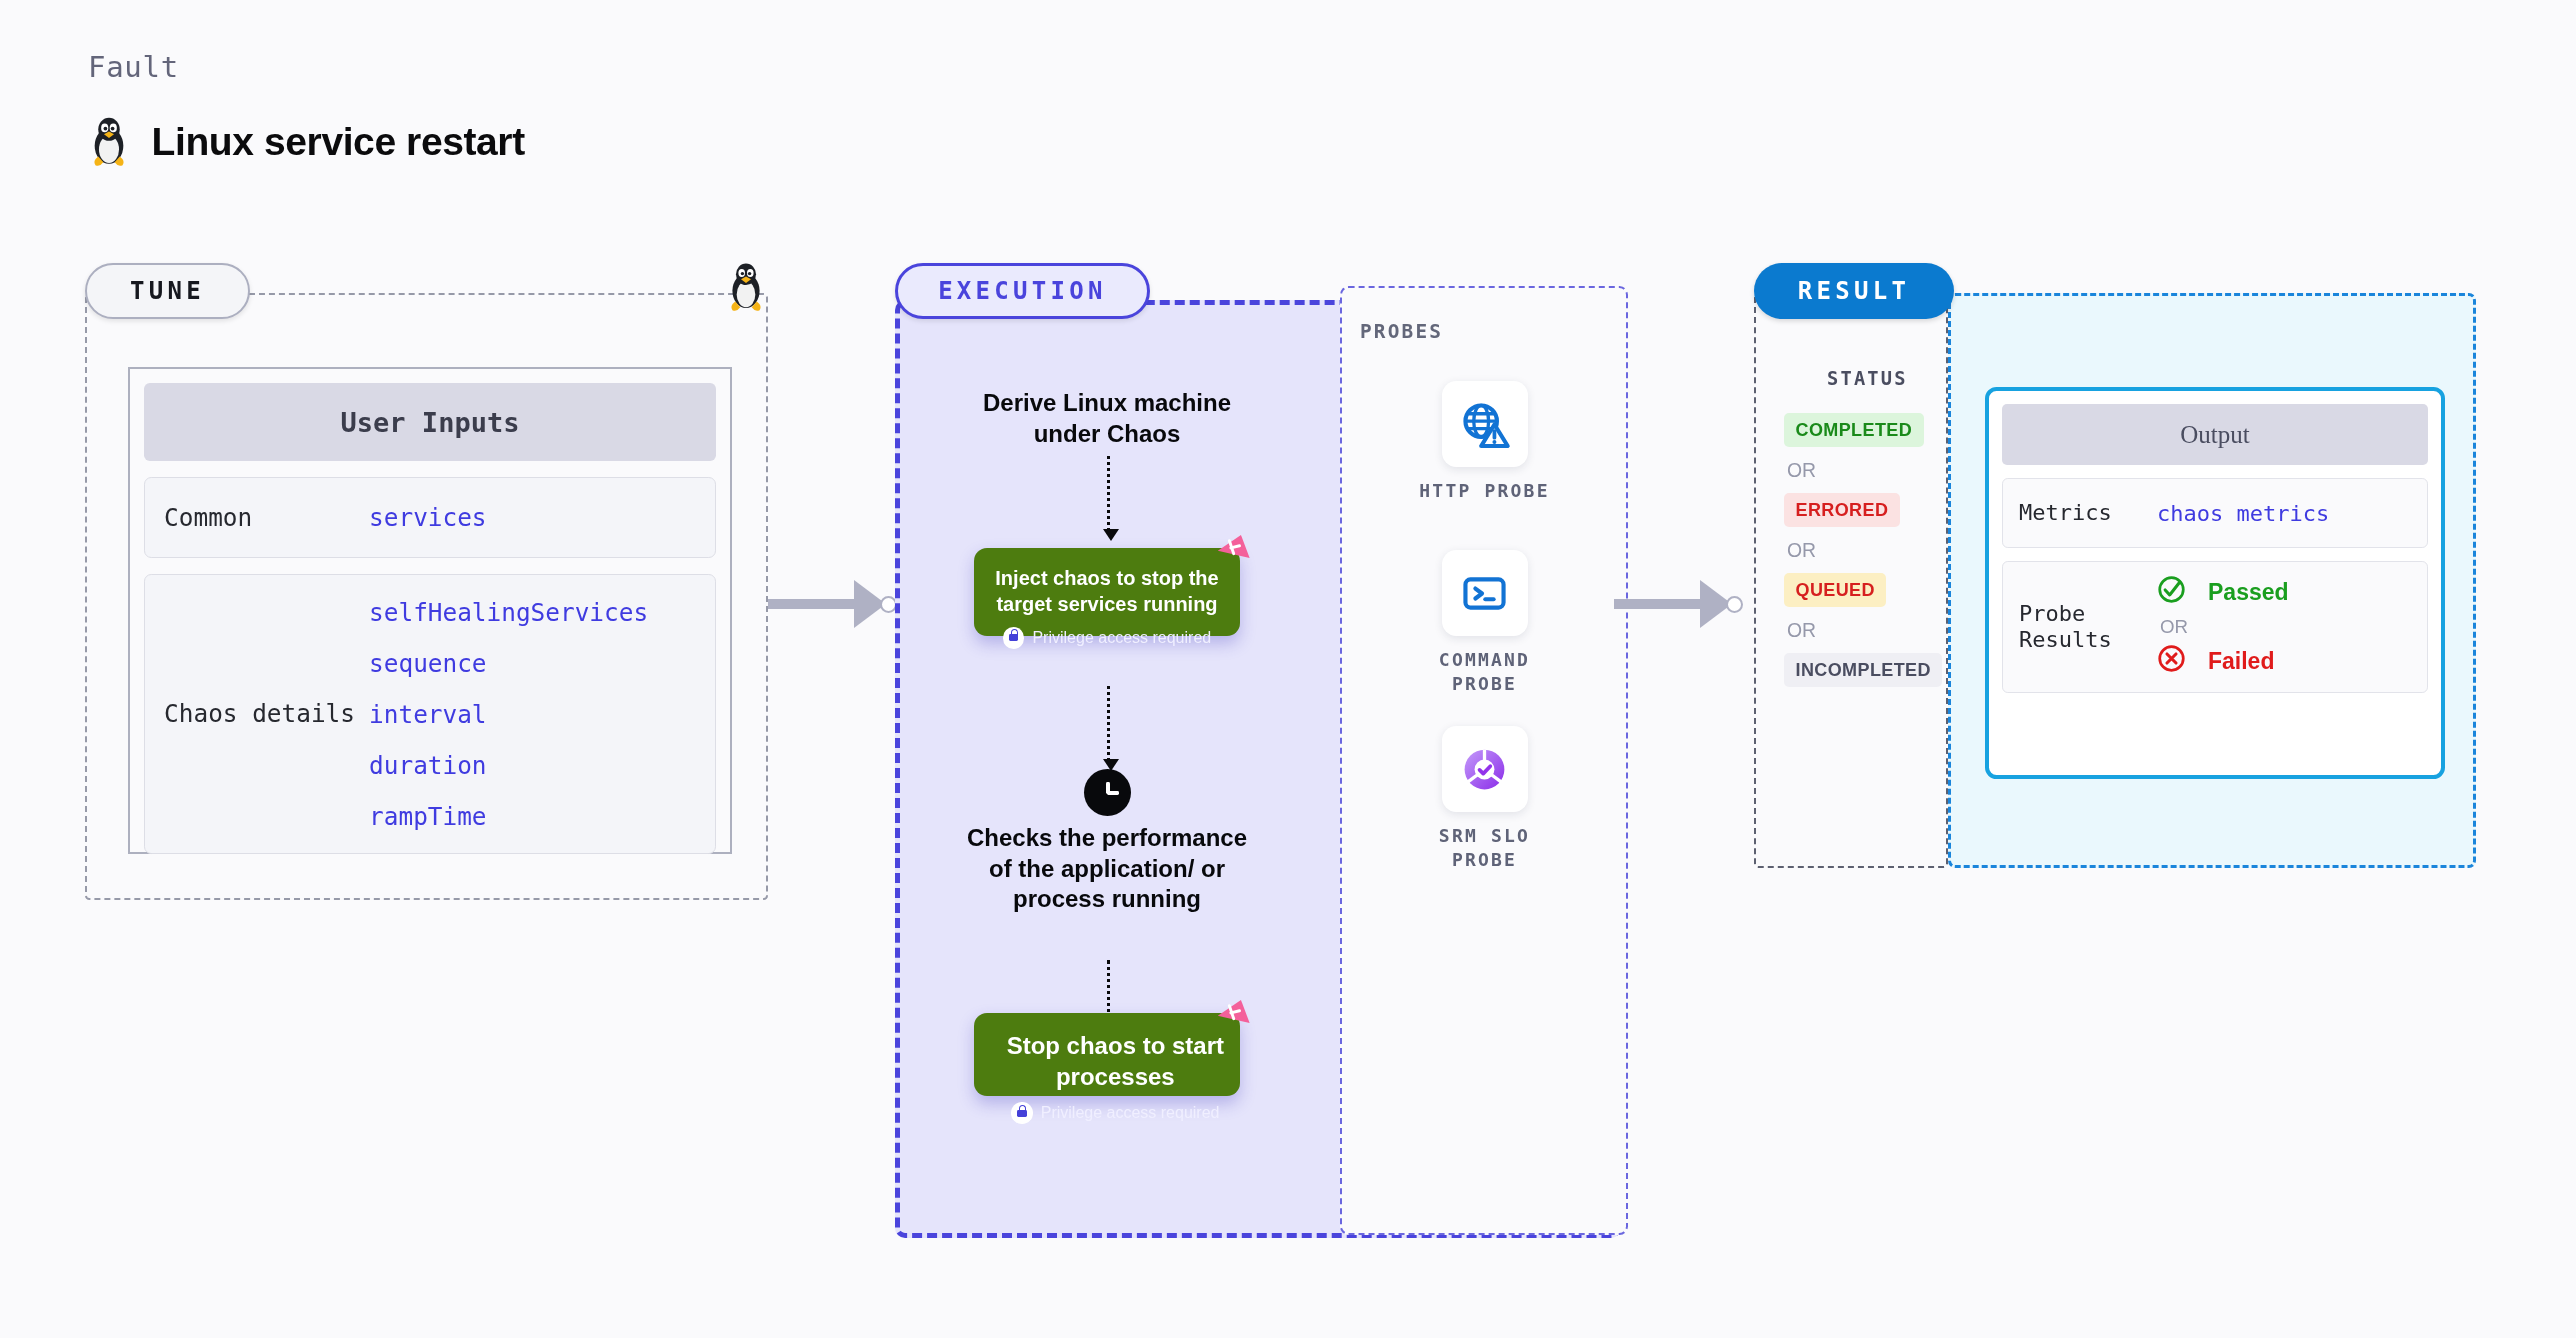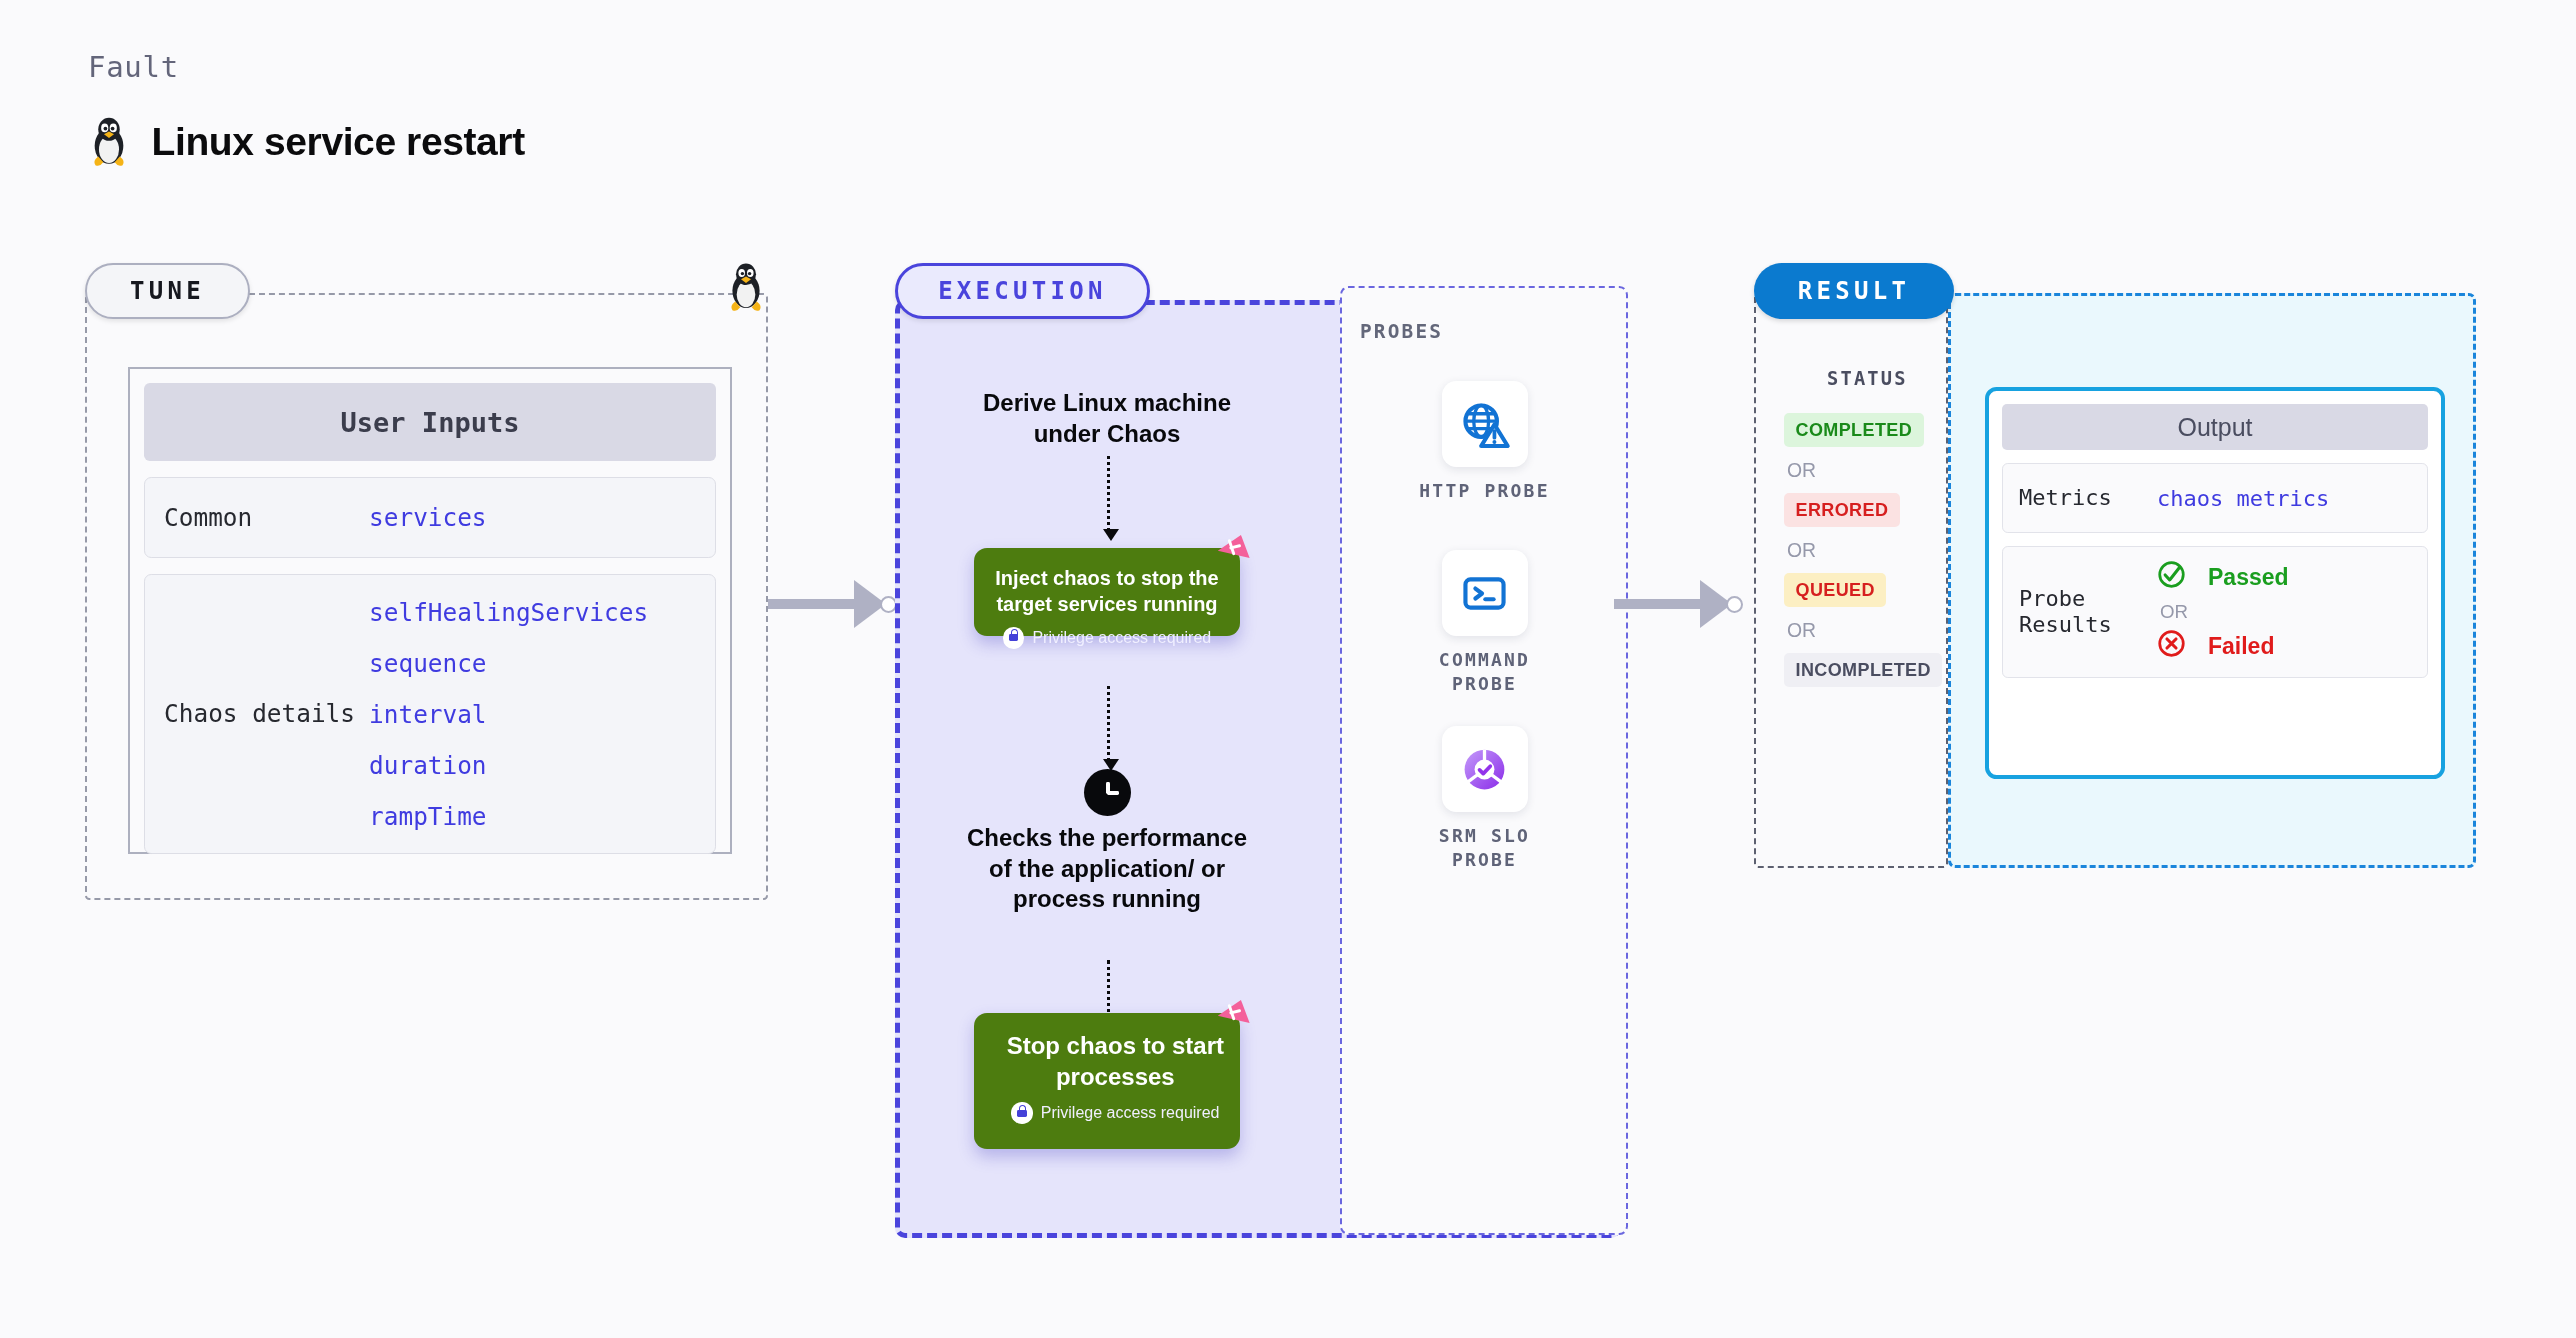--- a/index.html
+++ b/index.html
@@ -124,21 +124,21 @@
   .clock-h { left: 22px; top: 13px; width: 3.6px; height: 12.2px; }
   .clock-m { left: 23px; top: 22px; width: 11.5px; height: 3.6px; }
 
   .chaos-card {
     position: absolute; width: 266px; background: #4d7c0f;
     border-radius: 13px; padding: 17px 14.4px 16px;
     box-shadow: 0 7.2px 16px rgba(60,55,190,0.28);
     text-align: center;
   }
   .card1 { left: 974px; top: 548px; height: 88px; }
-  .card2 { left: 974px; top: 1013px; height: 136px; padding-left: 31px; }
+  .card2 { left: 974px; top: 1013px; height: 83px; padding-left: 31px; }
   .chaos-card-title {
     color: #FFFFFF; font-weight: bold; font-size: 20px; line-height: 1.3;
   }
   .card2 .chaos-card-title { font-size: 24px; }
   .priv {
     margin-top: 10px; display: flex; align-items: center; justify-content: center; gap: 8px;
     color: #F0EFFF; font-size: 16px;
   }
   .lock-badge {
     width: 21.6px; height: 21.6px; border-radius: 50%; background: #FFFFFF;
@@ -187,23 +187,23 @@
   .sb-errored     { background: #FBE2E2; color: #D61F1F; }
   .sb-queued      { background: #FCEFC3; color: #D61F1F; }
   .sb-incompleted { background: #EFEFF4; color: #4A4D60; }
 
   
   .output-card {
     position: absolute; left: 1985px; top: 387px; width: 460px; height: 392px;
     background: #FFFFFF; border: 4.3px solid #17A2E0; border-radius: 11.5px; padding: 13px;
   }
   .output-head {
-    height: 46px; background: #D9D9E5; border-radius: 5px;
+    height: 61px; background: #D9D9E5; border-radius: 5px;
     display: flex; align-items: center; justify-content: center;
-    font-family: Liberation Sans, sans-serif;
+    font-family: Liberation Serif, serif;
     font-size: 25px; color: #4A4D60;
   }
   .output-row {
     margin-top: 13px; background: #FAFAFC; border: 1.4px solid #E2E3EA; border-radius: 5.8px;
     display: flex; align-items: center; padding: 0 16px;
   }
   .out-row-metrics { height: 70px; }
   .out-row-probe { height: 132px; }
   .out-label {
     font-family: "DejaVu Sans Mono", monospace; font-size: 22px; color: #26282F;

